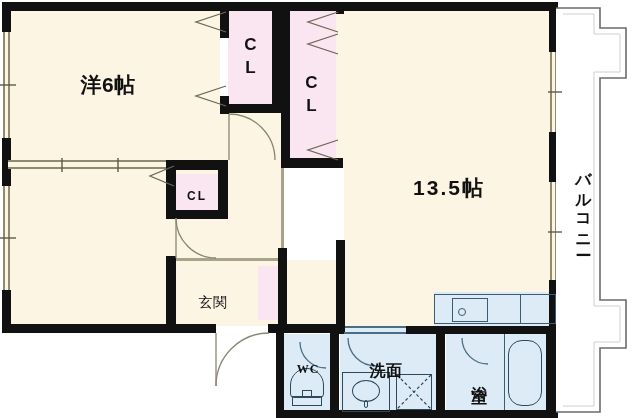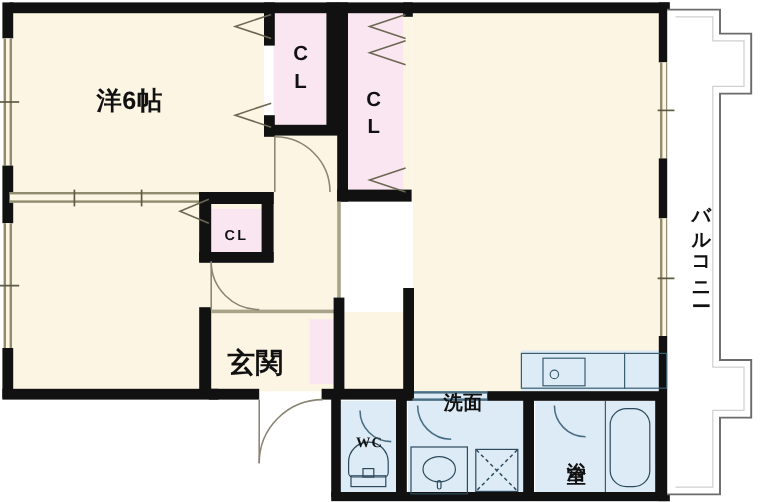--- a/index.html
+++ b/index.html
@@ -42,21 +42,21 @@
     letter-spacing:0.5px;
     line-height:1.05;
     user-select:none;
   }
   .lbl-room{font-size:21px;}
   .lbl-ldk{font-size:21px;letter-spacing:2px;}
   .lbl-cl{font-size:17px;font-weight:600;letter-spacing:1px;}
   .lbl-cl-small{font-size:12px;font-weight:600;letter-spacing:1px;}
   .lbl-wet{font-size:16px;font-weight:700;}
   .lbl-wc{font-size:12px;font-weight:700;letter-spacing:1px;}
-  .lbl-genkan{font-size:23px;font-weight:700;}
+  .lbl-genkan{font-size:14px;font-weight:400;}
   .lbl-vert{
     font-size:16px;font-weight:700;
     writing-mode:vertical-rl;text-orientation:upright;
     letter-spacing:3px;
   }
   .center{transform:translate(-50%,-50%);}
 
   
   .stroke{border:1.4px solid #2c4a5c;background:transparent;}
   .stroke-l{border:1.2px solid #3a5d70;background:transparent;}
@@ -215,26 +215,27 @@
   <div class="abs" style="left:504px;top:334px;width:1.4px;height:76px;background:#3a5d70;"></div>
 
   <div class="abs stroke-l" style="left:434px;top:294px;width:122px;height:30px;"></div>
   <div class="abs stroke-l" style="left:452px;top:298px;width:36px;height:24px;"></div>
   <div class="abs stroke-l oval" style="left:458px;top:308px;width:8px;height:8px;"></div>
   <div class="abs" style="left:520px;top:294px;width:1.2px;height:30px;background:#3a5d70;"></div>
 
   <div class="lbl lbl-room center" style="left:108px;top:85px;">洋6帖</div>
 
 
+  <div class="lbl lbl-ldk center" style="left:449px;top:188px;">13.5帖</div>
 
   <div class="lbl lbl-genkan center" style="left:213px;top:302px;">玄関</div>
 
   <div class="lbl lbl-wc center" style="left:308px;top:369px;font-family:Liberation Serif, serif;">WC</div>
 
-  <div class="lbl lbl-wet center" style="left:386px;top:337px;">洗面</div>
+  <div class="lbl lbl-wet center" style="left:386px;top:371px;">洗面</div>
 
   <div class="lbl lbl-wet center" style="left:479px;top:372px;width:24px;text-align:center;line-height:1.15;">
     <span style="display:inline-block;writing-mode:vertical-rl;text-orientation:upright;letter-spacing:2px;">浴室</span>
   </div>
 
   <div class="lbl lbl-vert center" style="left:583px;top:205px;">バルコニー</div>
 
   <div class="lbl lbl-cl center" style="left:250px;top:60px;width:40px;text-align:center;">
     <span style="display:inline-block;writing-mode:vertical-rl;text-orientation:upright;letter-spacing:4px;">CL</span>
   </div>

